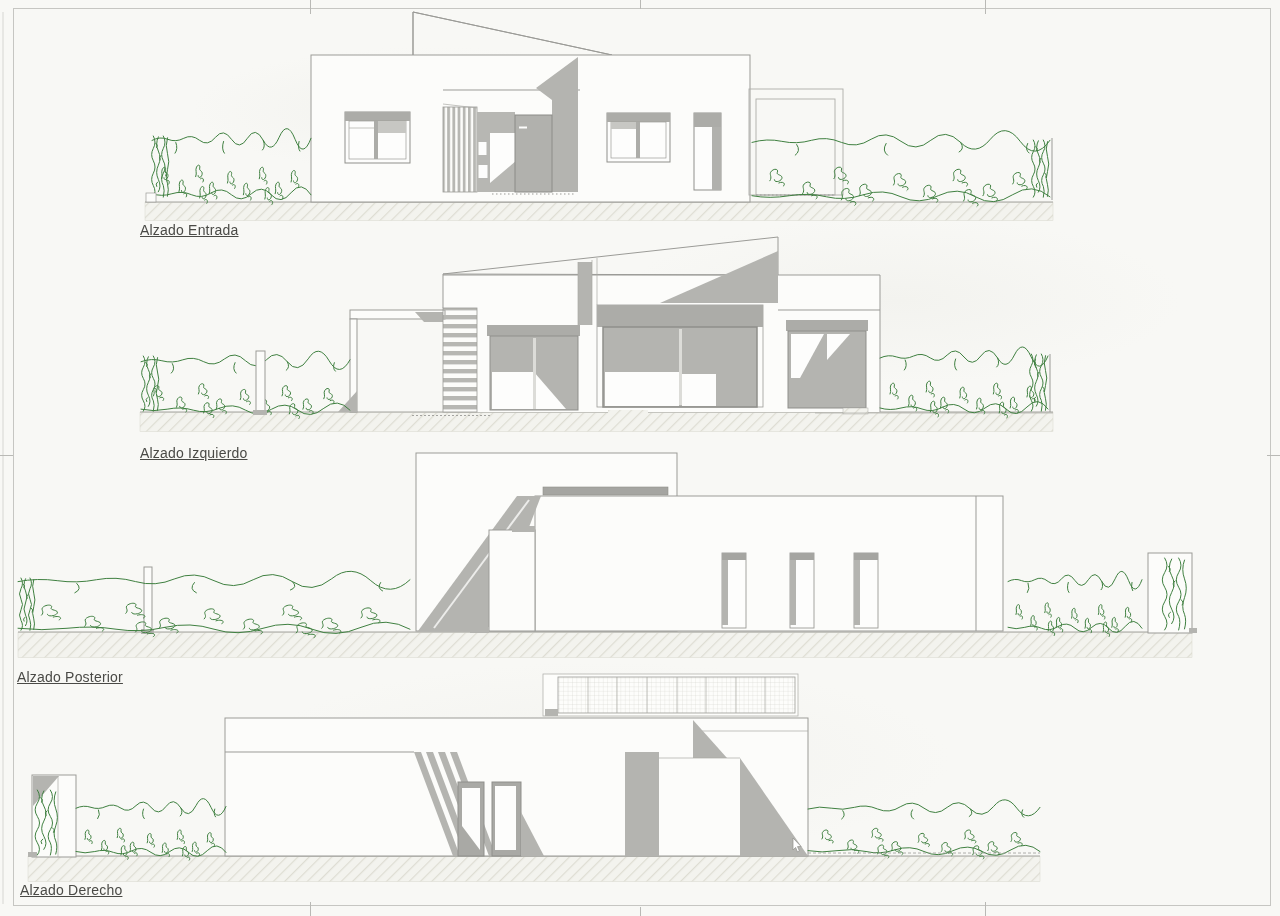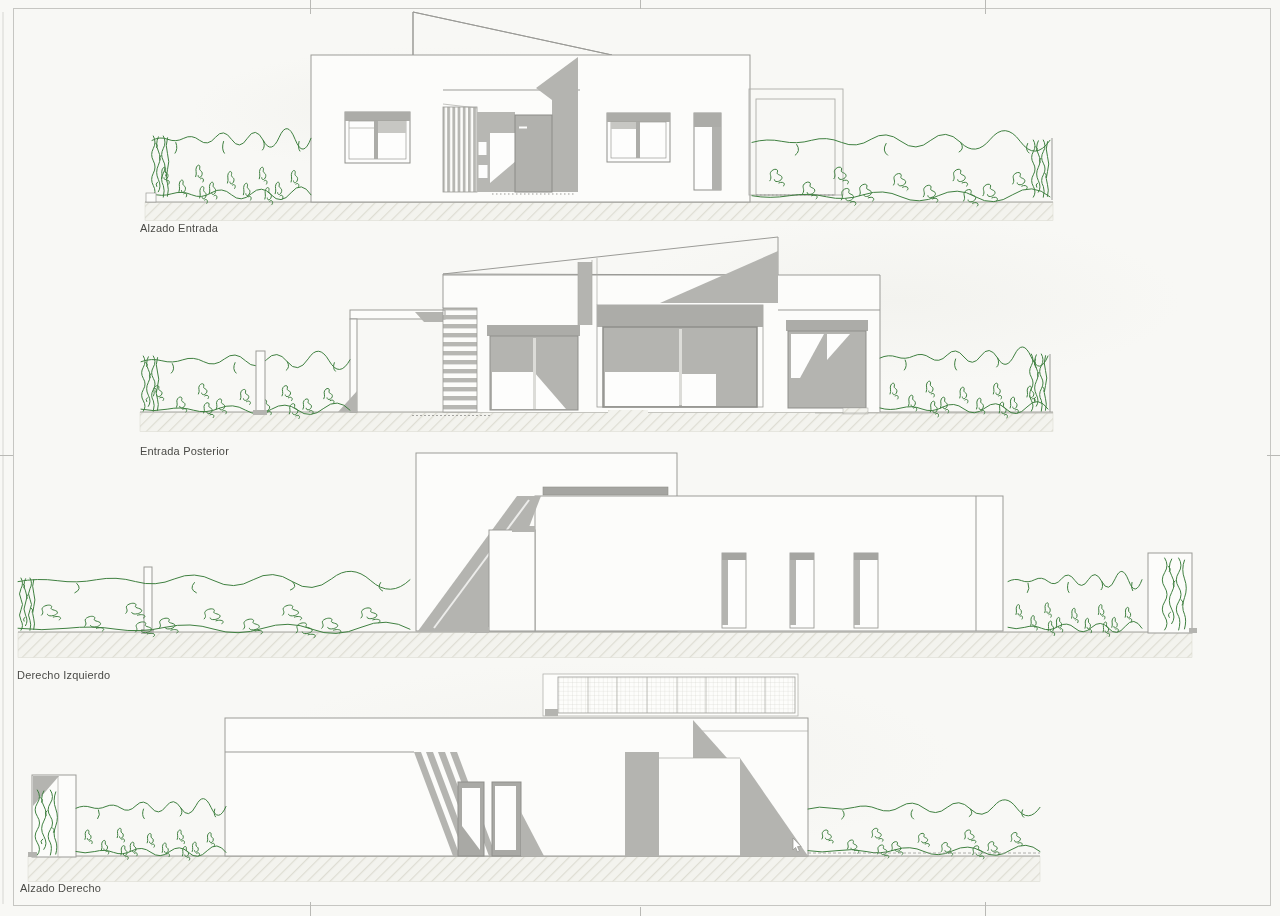--- a/index.html
+++ b/index.html
@@ -15,21 +15,21 @@
   svg{position:absolute;left:0;top:0;}
   .ln{stroke:#9b9b97;fill:none;stroke-width:1;}
   .lnt{stroke:#a9a9a5;fill:none;stroke-width:0.7;}
   .face{fill:#fcfcfa;stroke:#9b9b97;stroke-width:1;}
   .gl{stroke:#3f8040;fill:none;stroke-width:1;vector-effect:non-scaling-stroke;stroke-linecap:round;}
   .shadow{fill:#b4b4b0;stroke:none;}
   .band{fill:#acaca8;stroke:none;}
   .cap{fill:#a5a5a1;stroke:none;}
   .white{fill:#fdfdfc;stroke:none;}
   .elev-label{
-    position:absolute;font-size:11px;letter-spacing:.2px;color:#4a4a46;white-space:nowrap;
+    position:absolute;font-size:14px;letter-spacing:.2px;color:#4a4a46;white-space:nowrap;text-decoration:underline;
   }
 </style>
 </head>
 <body>
 
 <div class="sheet">
 
 <svg width="1280" height="916" viewBox="0 0 1280 916">
   <defs>
     <pattern id="hatch" width="8" height="8" patternUnits="userSpaceOnUse" patternTransform="rotate(45)">
@@ -314,16 +314,16 @@
     <g>
       <use href="#hedge" x="808" y="804" width="232" height="50"></use>
       <path d="M808,853 H1040" stroke="#9b9b97" stroke-width="0.8" stroke-dasharray="3 2" fill="none"></path>
     </g>
 
     <path d="M793,838 v12 l2.6,-2.6 l1.8,4.4 l2,-0.9 l-1.9,-4.3 l3.6,-0.1 z" fill="#ffffff" stroke="#8f8f8b" stroke-width="0.7"></path>
   </g>
 </svg>
 
 <div class="elev-label" style="left:140px;top:222px">Alzado Entrada</div>
-<div class="elev-label" style="left:140px;top:445px">Entrada Posterior</div>
-<div class="elev-label" style="left:17px;top:669px">Derecho Izquierdo</div>
+<div class="elev-label" style="left:140px;top:445px">Alzado Izquierdo</div>
+<div class="elev-label" style="left:17px;top:669px">Alzado Posterior</div>
 <div class="elev-label" style="left:20px;top:882px">Alzado Derecho</div>
 
 </div>
 </body></html>

